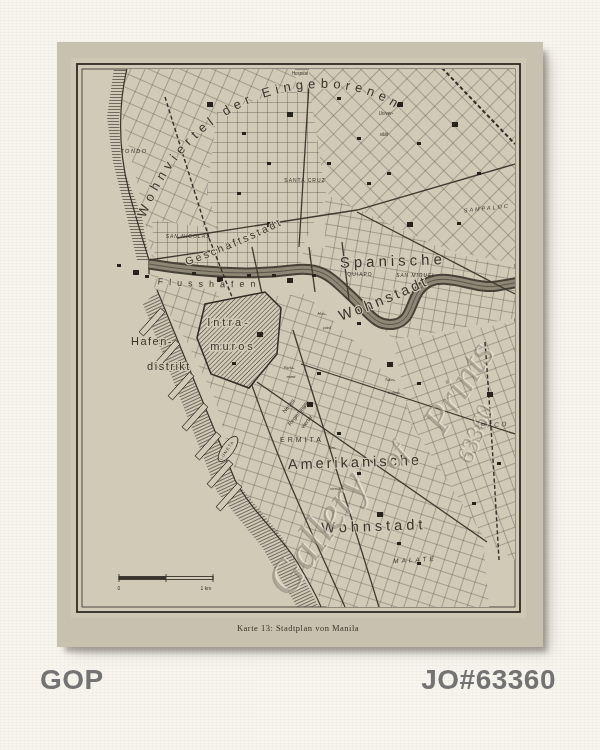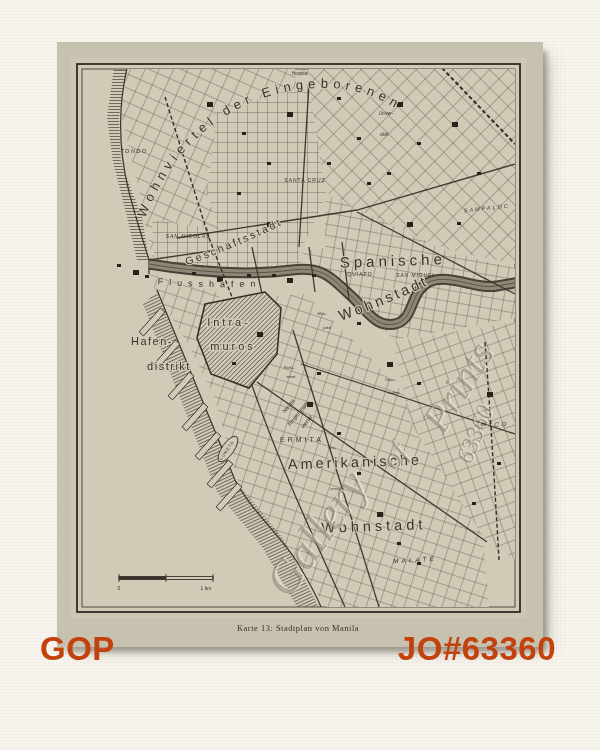--- a/index.html
+++ b/index.html
@@ -14,23 +14,23 @@
       repeating-linear-gradient(0deg, rgba(210,205,190,.12) 0 1px, transparent 1px 3px),
       repeating-linear-gradient(90deg, rgba(210,205,190,.10) 0 1px, transparent 1px 4px);
   }
   .paper{
     position:absolute;left:57px;top:42px;width:486px;height:605px;
     background:#c7c1af;
     box-shadow:6px 7px 5px -2px rgba(116,112,100,.55), 12px 10px 14px -6px rgba(116,112,100,.35);
   }
   .paper svg{display:block;}
   .footer-code{
-    position:absolute;top:630px;
-    font-size:33px;font-weight:bold;letter-spacing:.5px;
-    color:#c2410c;
+    position:absolute;top:664px;
+    font-size:28px;font-weight:bold;letter-spacing:.5px;
+    color:#737373;
   }
   .footer-left{left:40px;}
   .footer-right{right:44px;}
 </style>
 </head>
 <body>
 
 <div class="texture"></div>
 
 <div class="paper">

